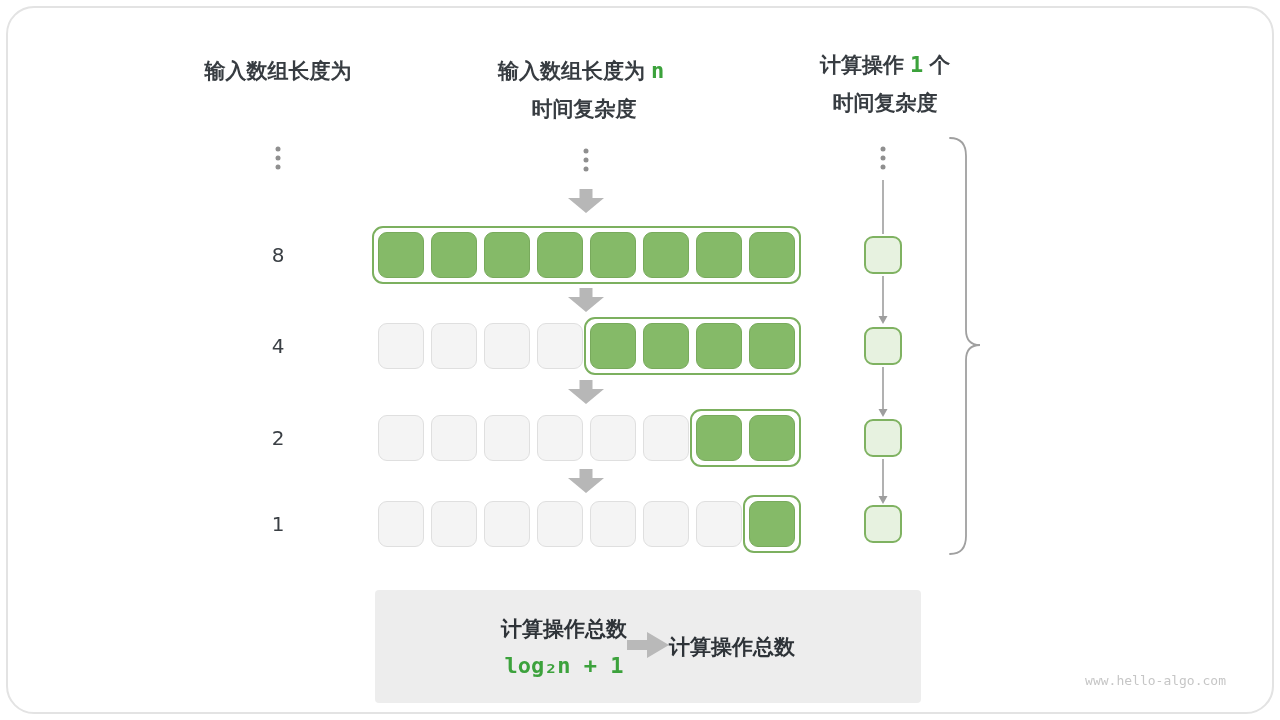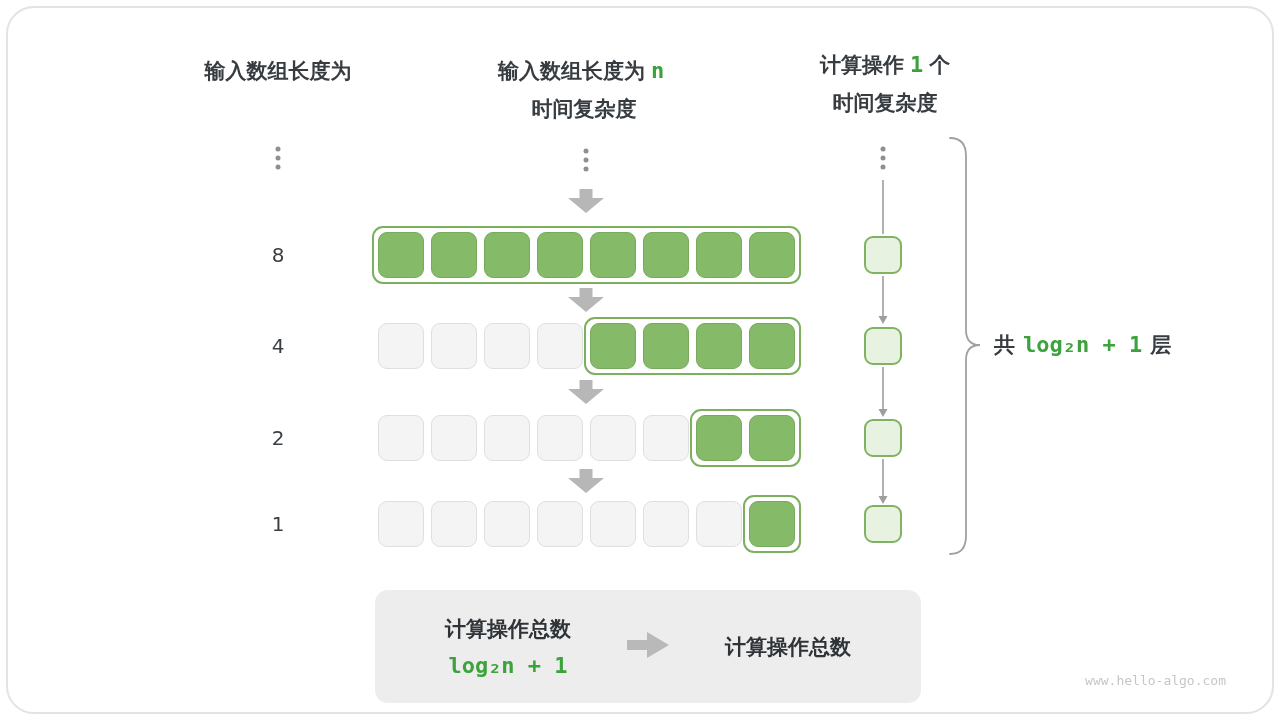--- a/index.html
+++ b/index.html
@@ -31,22 +31,22 @@
   .op-cell { position:absolute; width:38px; height:38px; border-radius:9px;
              background:#e7f2e0; border:2px solid #7fb261; }
 
   .down-arrow { position:absolute; width:36px; height:24px; }
 
   .brace-label { position:absolute; left:986px; top:337px; transform:translateY(-50%);
                  font-size:21px; font-weight:600; color:#373c41; white-space:nowrap; }
   .brace-label .code { font-size:22px; margin:0 8px; }
 
   .sum-box { position:absolute; left:367px; top:582px; width:546px; height:113px;
-             background:#ededed; border-radius:13px; display:flex; align-items:center;
-             justify-content:center; gap:56px; }
+             background:#ededed; border-radius:4px; display:flex; align-items:center;
+             justify-content:center; }
   .sum-stack { text-align:center; }
   .sum-title { font-size:21px; font-weight:bold; color:#2e3338; }
   .sum-value { margin-top:10px; font-size:22px; }
   .sum-value .cjk { font-weight:bold; font-size:21px; }
 
   .watermark { position:absolute; right:46px; bottom:24px; font-size:13px;
                color:#c6c6c6; font-family:"DejaVu Sans Mono","Liberation Mono",monospace; }
 </style>
 </head>
 <body>
@@ -166,23 +166,20 @@
       <div class="cell cell-filled" style="left: 741px; top: 493px;"></div>
       <div class="op-cell" style="left: 856px; top: 497px;"></div>
     </div>
 
   <div class="abs" style="left:936px; top:124px; width:44px; height:432px;">
     <svg width="44" height="432" viewBox="0 0 44 432">
       <path d="M6 6 Q22 6 22 24 L22 198 Q22 213 36 213 Q22 213 22 228 L22 404 Q22 422 6 422" fill="none" stroke="#a0a0a0" stroke-width="1.8" stroke-linecap="round"></path>
     </svg>
   </div>
 
-  <div class="brace-label">
-    <span>共</span><span class="code green">log₂n + 1</span><span>层</span>
-  </div>
 
   <div class="sum-box">
     <div class="sum-stack">
       <div class="sum-title">计算操作总数</div>
       <div class="sum-value code green">log₂n + 1</div>
     </div>
     <div>
       <svg width="42" height="26" viewBox="0 0 42 26">
           <path d="M0 8 h20 V0 L42 13 20 26 V18 H0 Z" fill="#b9b9b9"></path>
         </svg>

